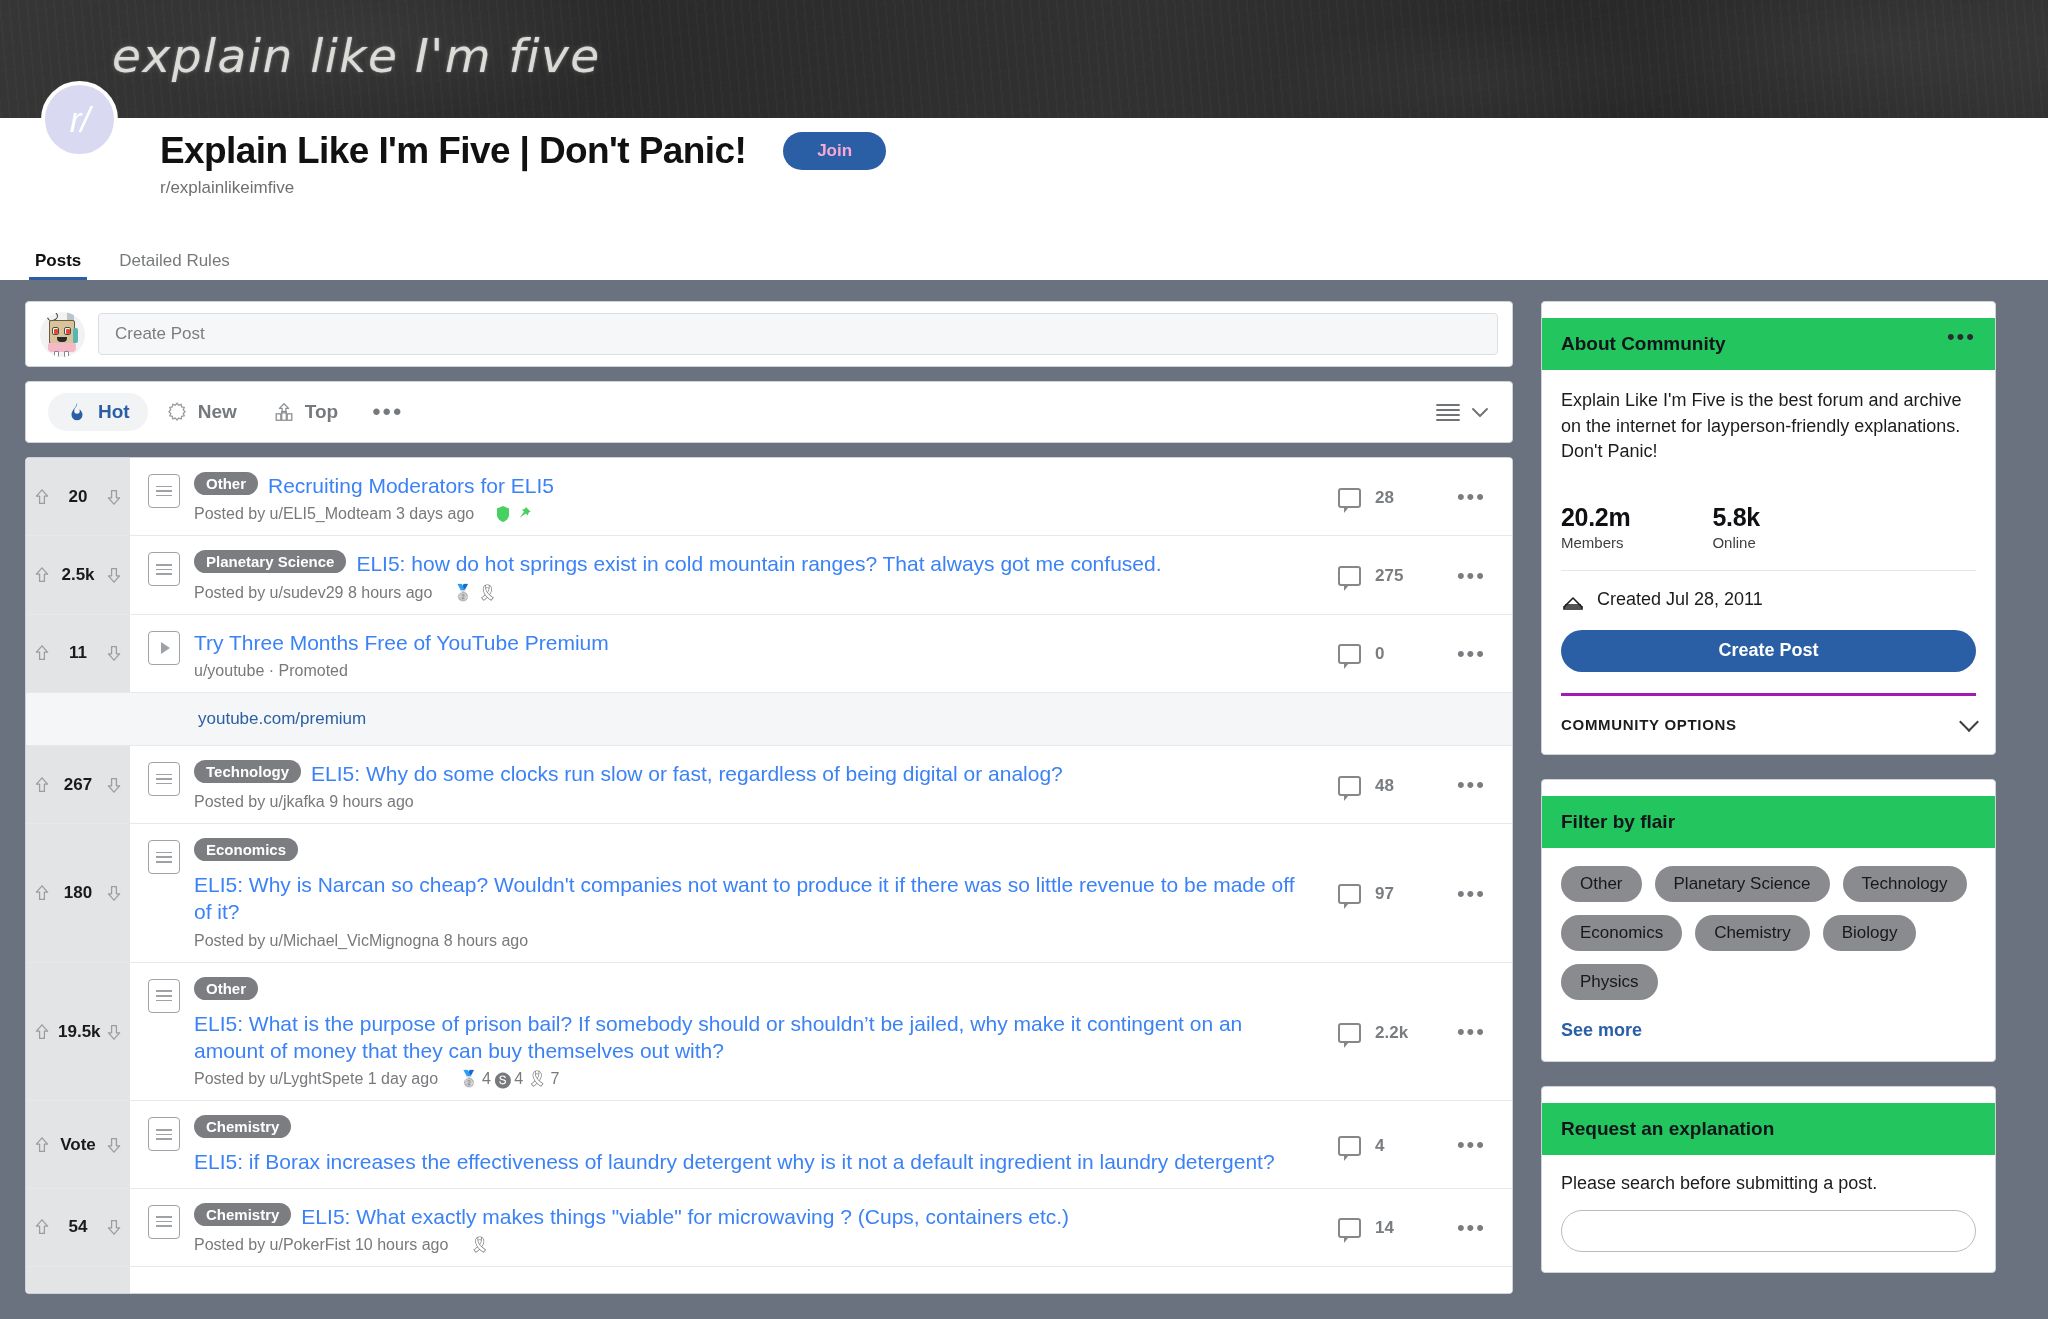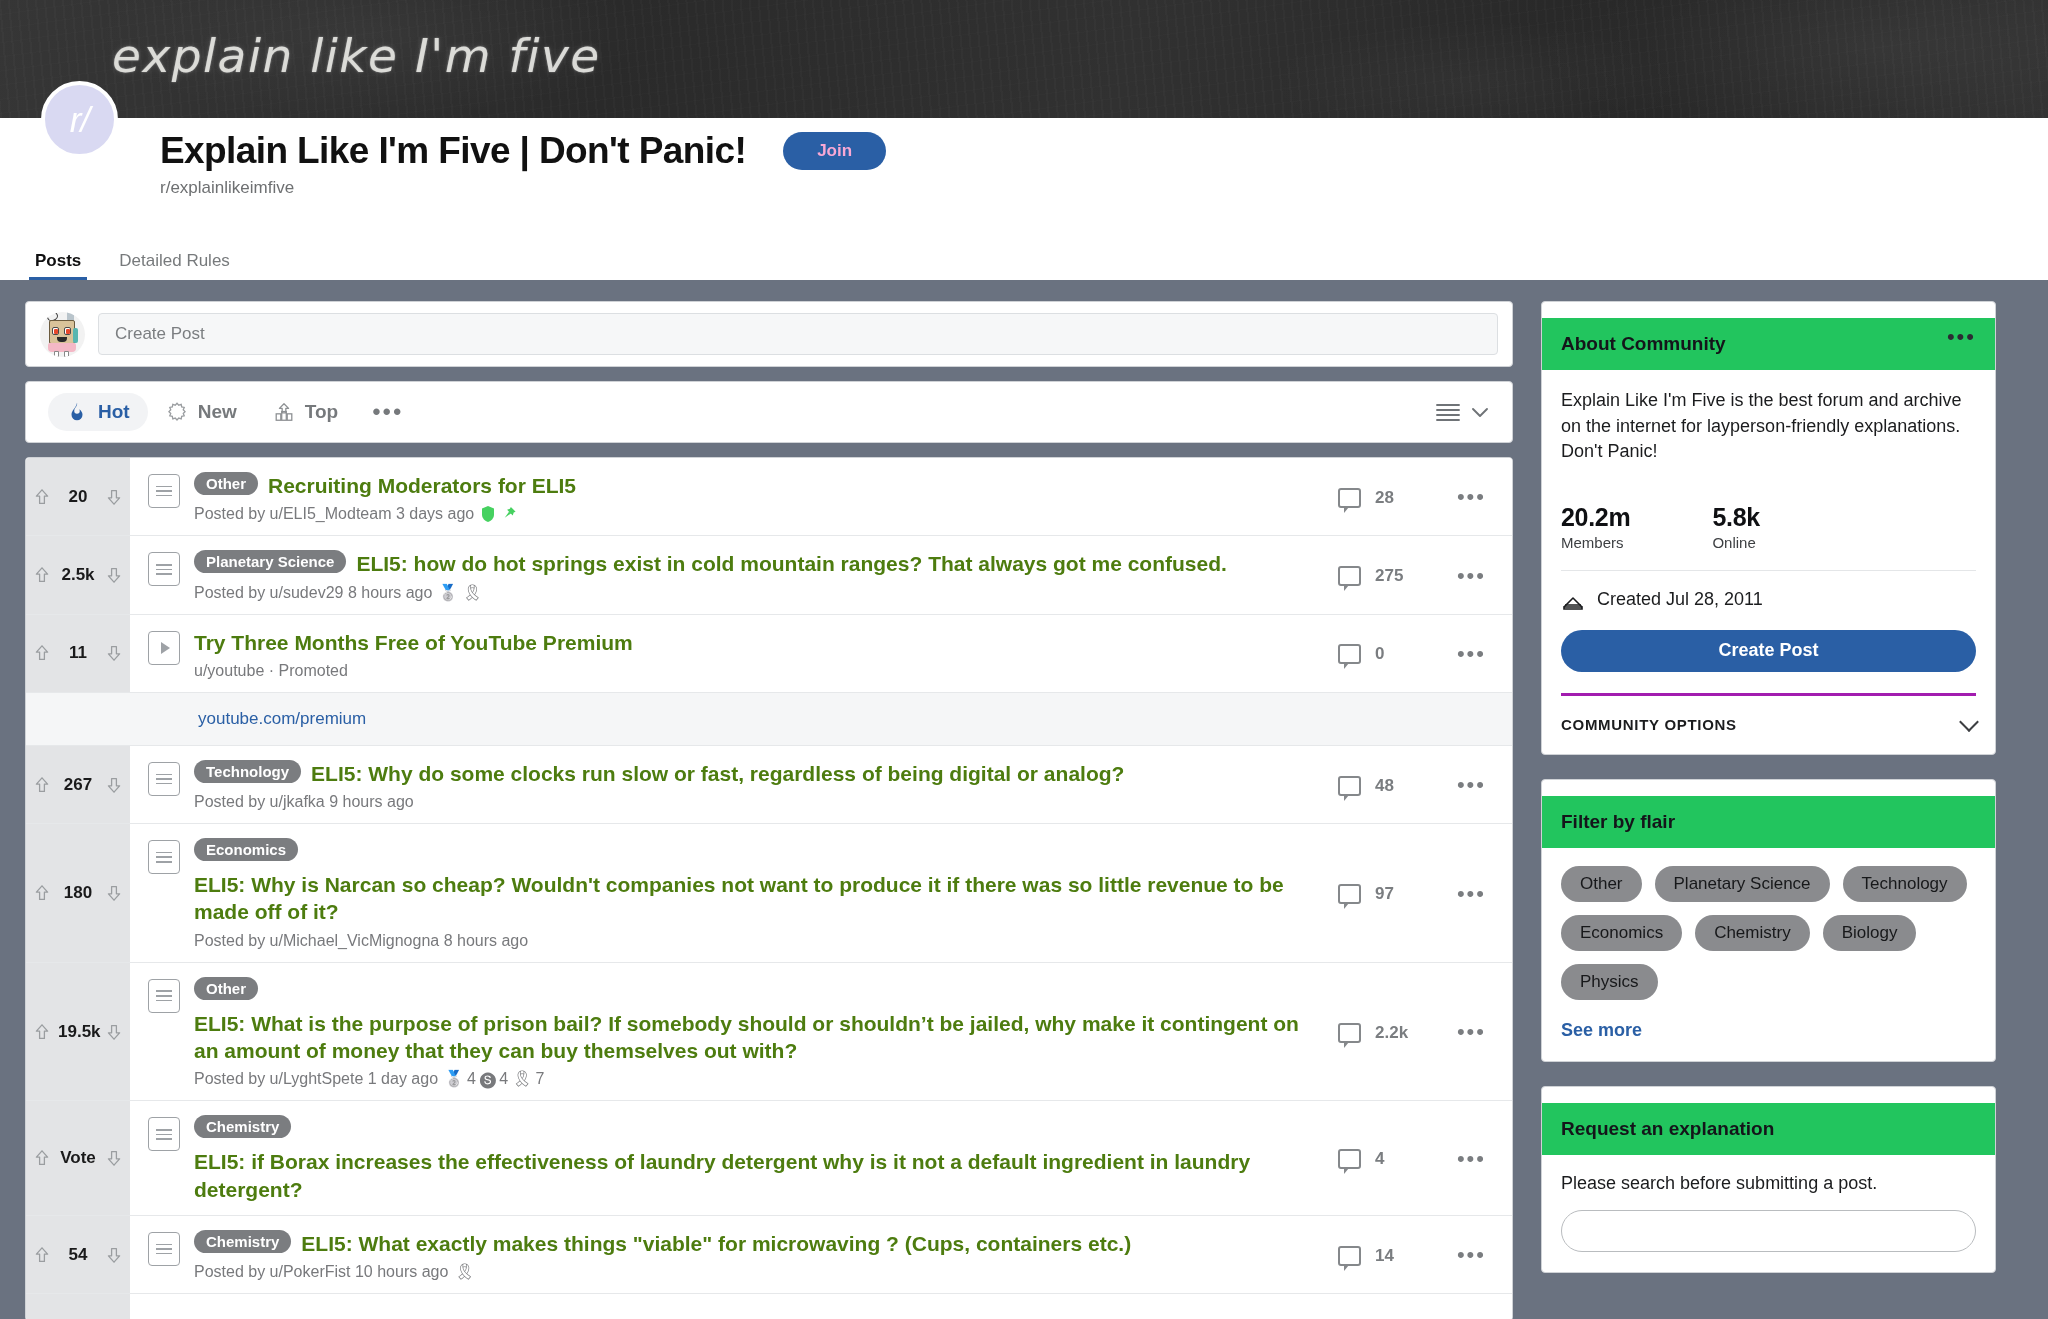--- a/index.html
+++ b/index.html
@@ -252,22 +252,22 @@
   }
   .postmain { flex: 1; min-width: 0; }
   .titleline { display: flex; flex-wrap: wrap; align-items: baseline; gap: 10px; }
   .flair {
     background: #7b7d80; color: #ffffff;
     border-radius: 999px; padding: 3px 12px;
     font-size: 15px; font-weight: bold;
     white-space: nowrap;
     align-self: flex-start;
   }
-  .ptitle { font-size: 21px; font-weight: bold; color: #4d7c0f; line-height: 1.3; }
-  .pmeta { font-size: 16px; color: #78797c; margin-top: 6px; display: flex; align-items: center; gap: 6px; flex-wrap: wrap; }
+  .ptitle { font-size: 21px; font-weight: normal; color: #3b82f6; line-height: 1.3; }
+  .pmeta { font-size: 16px; color: #78797c; margin-top: 6px; display: flex; align-items: center; gap: 21px; flex-wrap: wrap; }
   .awards { display: inline-flex; align-items: center; gap: 4px; }
   .aw { display:inline-flex; align-items:center; gap:3px; }
   .aw-ico { font-size: 16px; line-height: 1; }
   .commentcol {
     width: 170px; flex: none;
     display: flex; align-items: center; gap: 14px;
     padding-left: 8px;
   }
   .bubble { position: relative; width: 23px; height: 20px; border: 2px solid #85888b; border-radius: 3px; flex:none; }
   .bubble::after {

